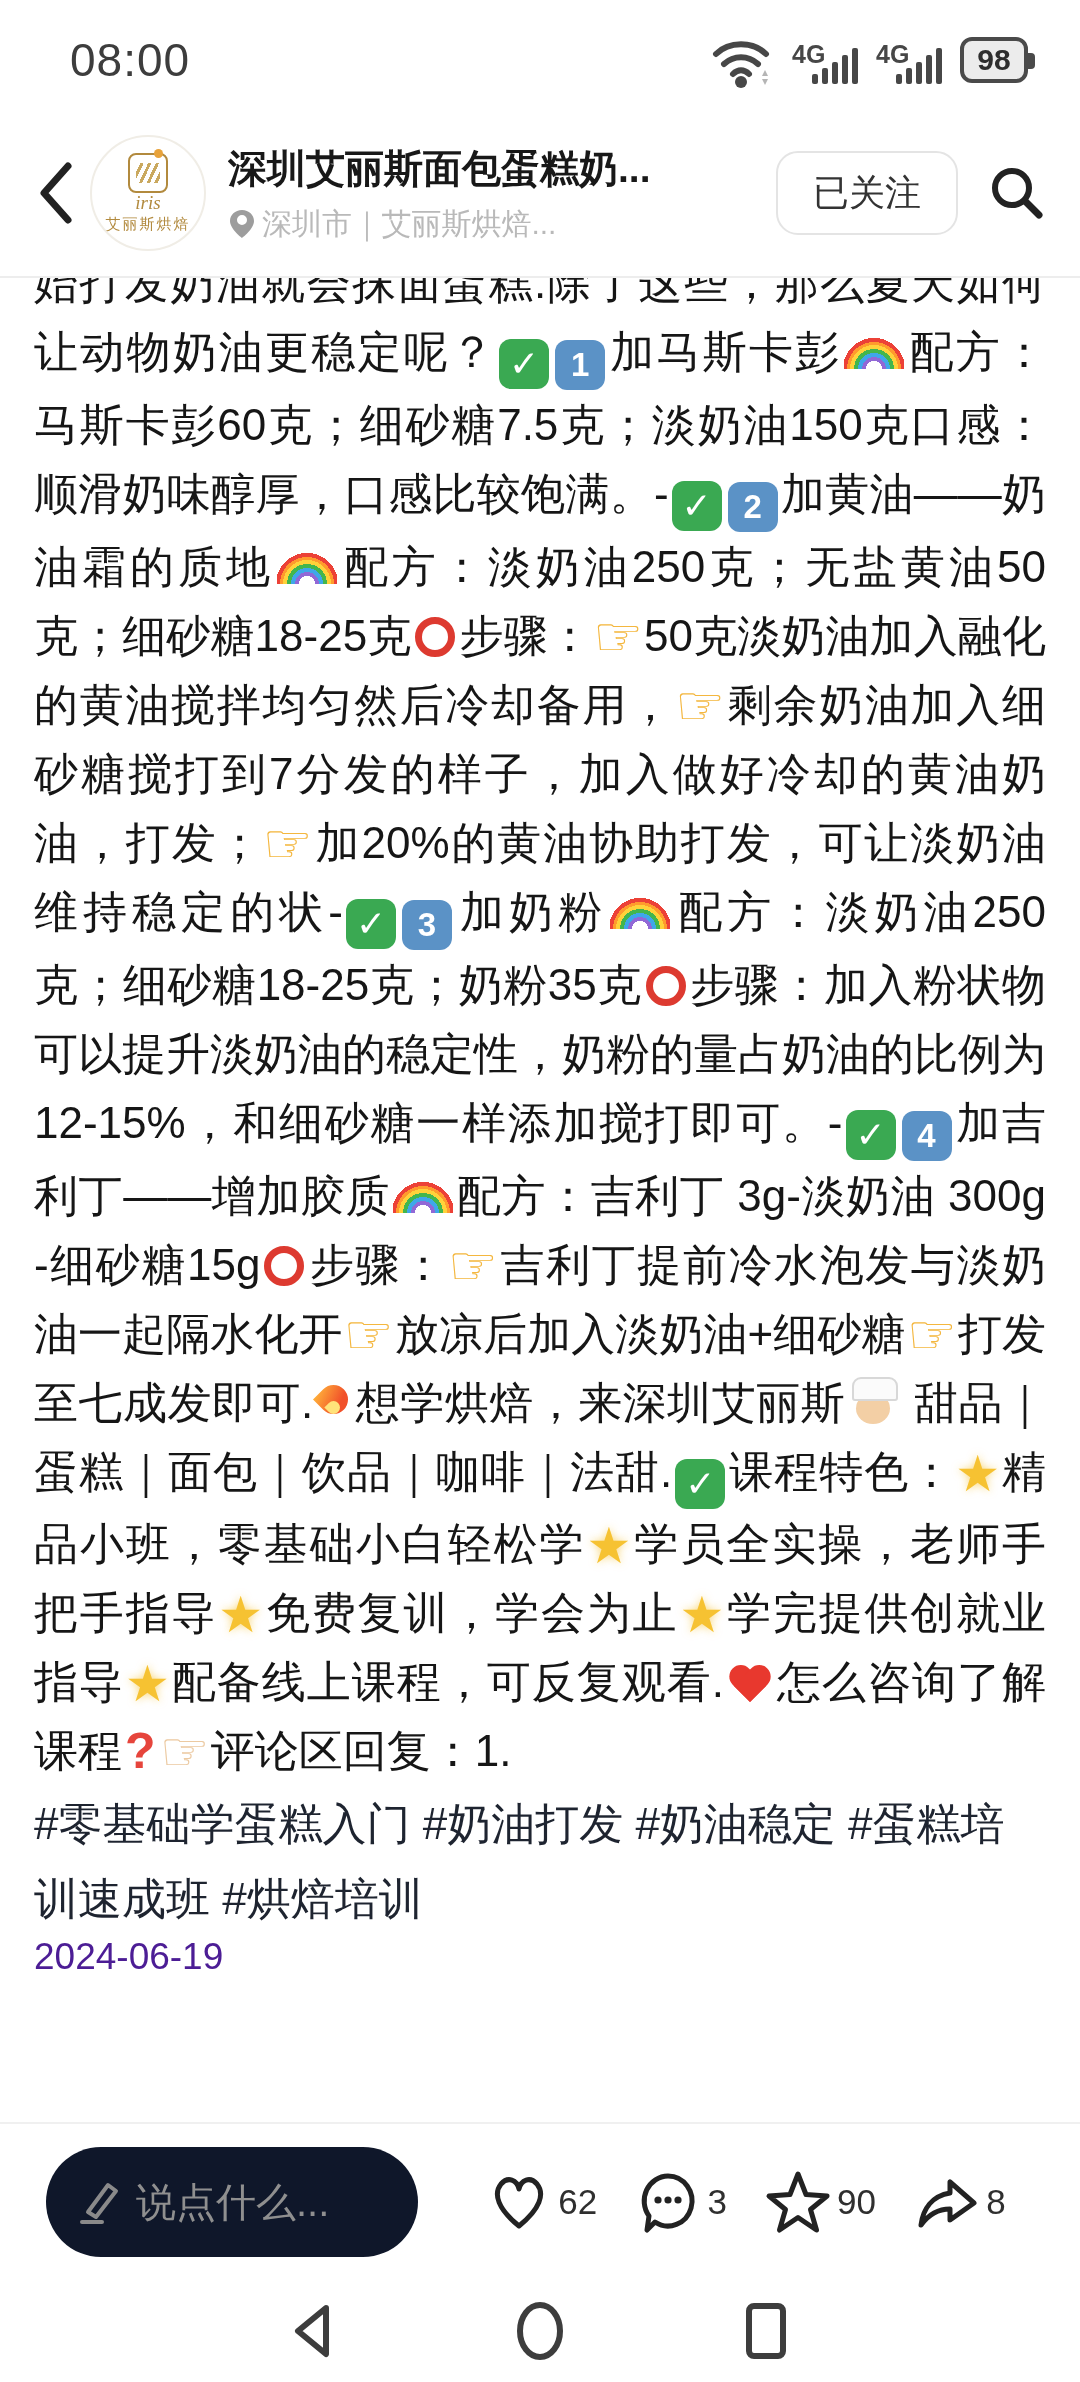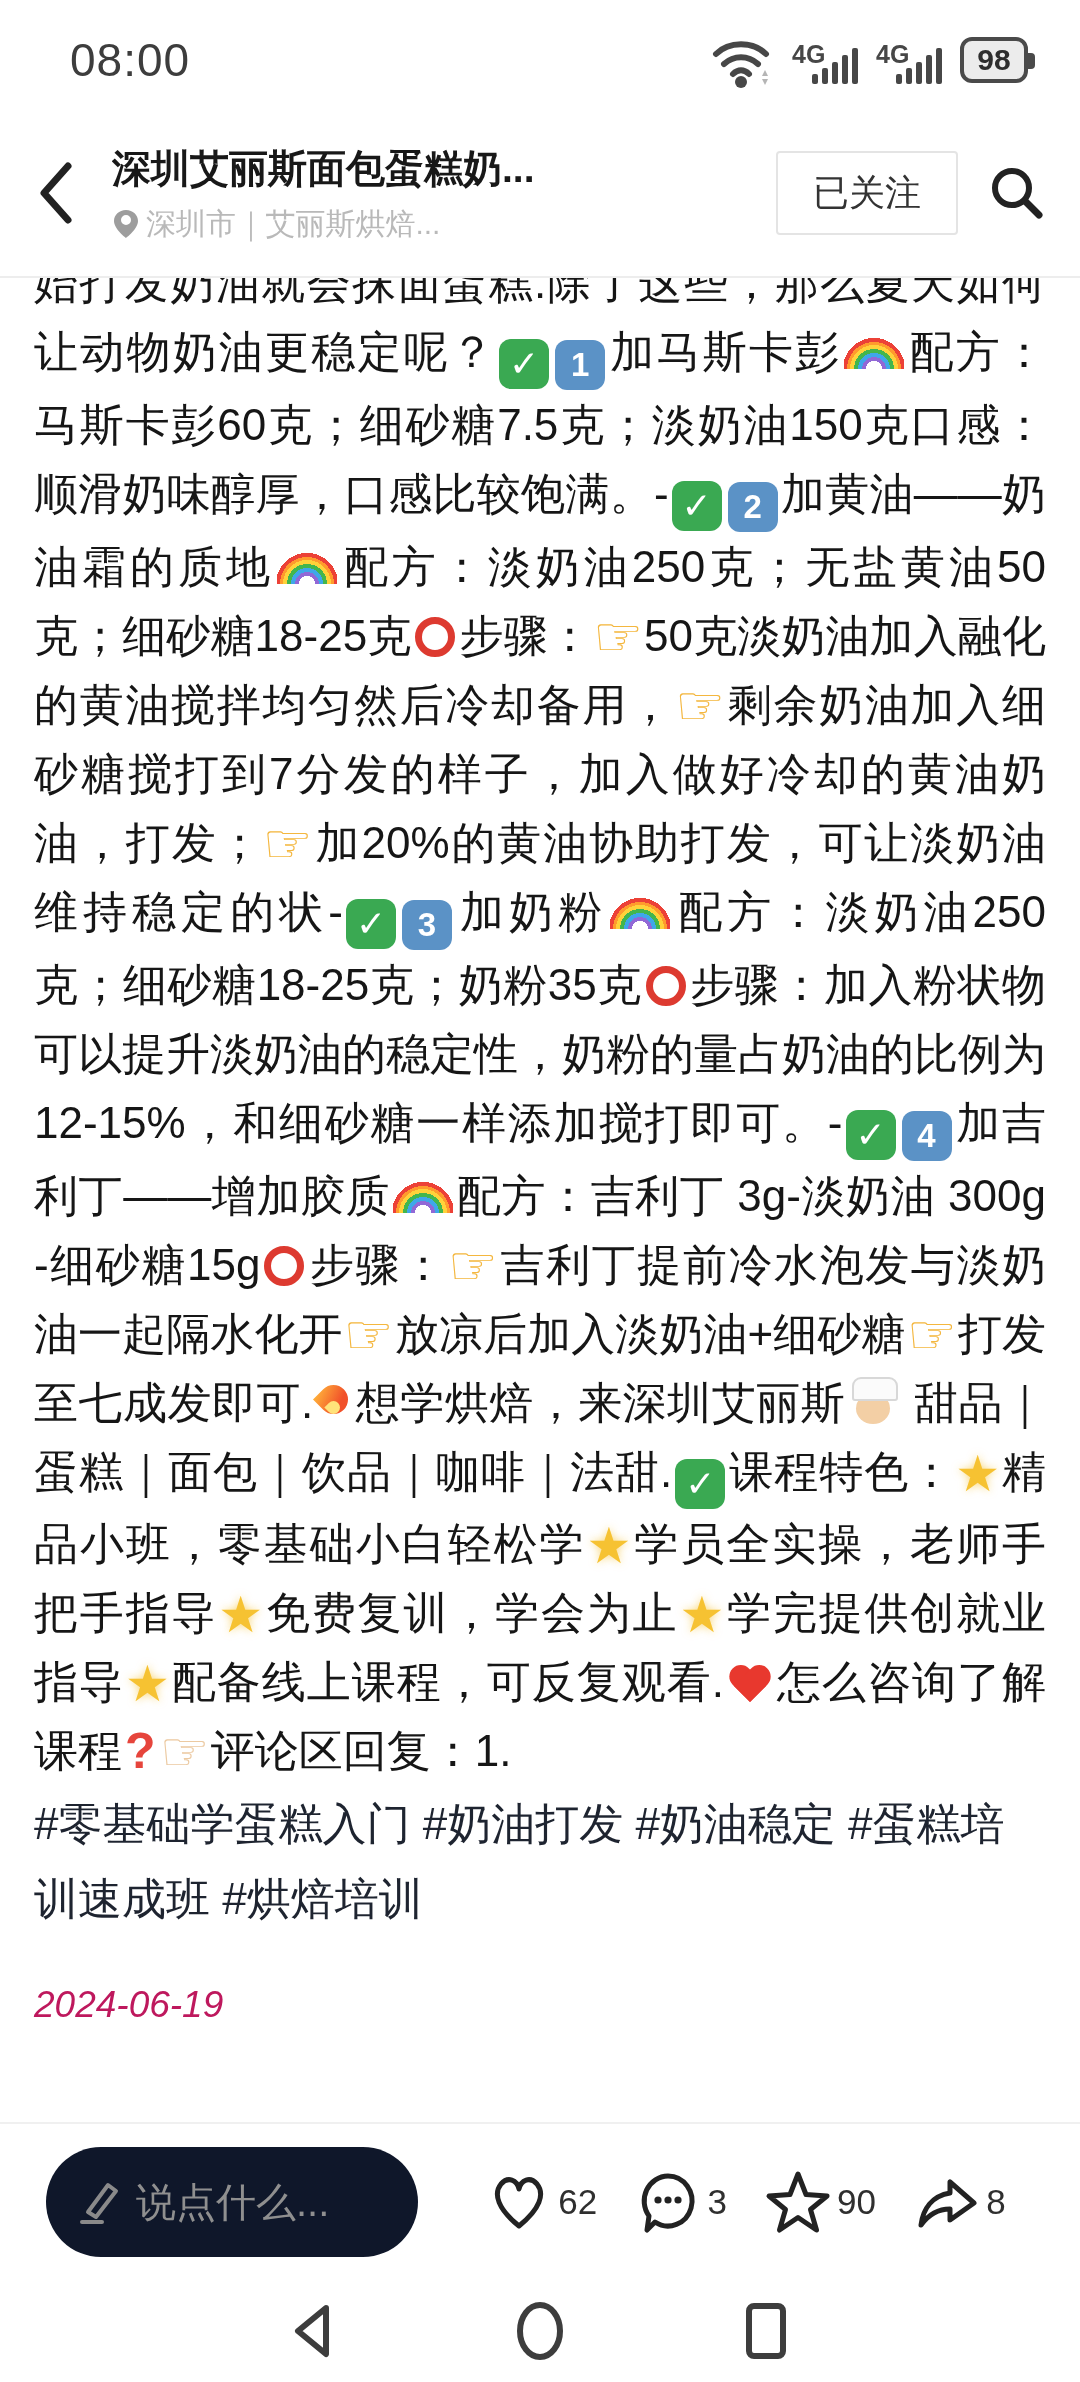--- a/index.html
+++ b/index.html
@@ -32,28 +32,28 @@
     display:flex;flex-direction:column;align-items:center;justify-content:center;overflow:hidden;flex:0 0 auto;}
   .avatar .cakebox{width:40px;height:40px;border:2px solid #b28a3e;border-radius:8px;position:relative;display:flex;align-items:center;justify-content:center;}
   .avatar .cakebox::before{content:"";position:absolute;left:6px;top:8px;right:6px;bottom:8px;
     background:repeating-linear-gradient(115deg,#fff 0 4px,#caa95f 4px 7px);}
   .avatar .cakebox::after{content:"";position:absolute;right:3px;top:-6px;width:9px;height:9px;border-radius:50%;background:#e8a33b;}
   .avatar .script{font-family:"Liberation Serif","DejaVu Serif",serif;font-style:italic;color:#b28a3e;font-size:19px;line-height:20px;}
   .avatar .brand{color:#b28a3e;font-size:15px;letter-spacing:2px;margin-top:2px;}
   .head-text{margin-left:22px;min-width:0;display:flex;flex-direction:column;gap:8px;}
   .head-title{font-size:39px;font-weight:700;color:#181818;white-space:nowrap;overflow:hidden;}
   .head-sub{display:flex;align-items:center;gap:6px;font-size:30px;color:#b9b9b9;white-space:nowrap;}
-  .follow-btn{margin-left:auto;flex:0 0 auto;width:182px;height:84px;border:2px solid #e4e4e4;border-radius:4px;
+  .follow-btn{margin-left:auto;flex:0 0 auto;width:182px;height:84px;border:2px solid #e4e4e4;border-radius:22px;
     background:#fff;display:flex;align-items:center;justify-content:center;font-size:36px;color:#333;}
   .search{margin-left:30px;flex:0 0 auto;display:flex;align-items:center;}
   
   .content{flex:1 1 auto;overflow:hidden;padding:0 34px;}
   .post-text{font-size:44px;line-height:69px;color:#161616;margin-top:-30px;word-break:break-all;text-align:justify;}
   .hashtags{font-size:44px;line-height:75px;color:#1e2430;word-break:break-all;}
-  .post-date{margin-top:48px;font-size:37px;color:#be185d;font-style:italic;}
+  .post-date{font-size:37px;color:#4c1d95;}
   
   .em{display:inline-block;box-sizing:border-box;text-align:center;position:relative;}
   .em-check{width:50px;height:50px;background:#3aa952;border-radius:12px;color:#fff;font-size:36px;line-height:50px;font-weight:700;margin:0 3px;vertical-align:-9px;}
   .em-key{width:50px;height:50px;background:#5b92c6;border-radius:12px;color:#fff;font-size:33px;line-height:50px;font-weight:700;margin:0 3px;vertical-align:-9px;}
   .em-rainbow{width:60px;height:31px;margin:0 3px;vertical-align:-2px;
     background:radial-gradient(circle at 50% 100%,rgba(0,0,0,0) 0 8px,#9168d6 8px 12px,#3fa7e9 12px 16px,#43b64d 16px 20px,#ffd23a 20px 24px,#ff9b2d 24px 27px,#ec4137 27px 31px,rgba(0,0,0,0) 31px);}
   .em-ring{width:40px;height:40px;border:7px solid #dd3a30;border-radius:50%;margin:0 4px;vertical-align:-6px;}
   .em-point{color:#f4b73f;font-size:56px;line-height:44px;vertical-align:-5px;margin:0 1px;}
   .em-pointlight{color:#eccaa2;font-size:56px;line-height:44px;vertical-align:-5px;margin:0 1px;}
   .em-fire{width:34px;height:46px;margin:0 4px;vertical-align:-7px;}
@@ -124,20 +124,25 @@
       </span>
     </span>
   </div>
 
   <div class="header">
     <span class="back">
       <svg width="44" height="70" viewBox="0 0 44 70">
         <polyline points="34,8 10,35 34,62" fill="none" stroke="#222" stroke-width="7" stroke-linecap="round" stroke-linejoin="round"></polyline>
       </svg>
     </span>
+    <span class="avatar">
+      <span class="cakebox"></span>
+      <span class="script">iris</span>
+      <span class="brand">艾丽斯烘焙</span>
+    </span>
     <span class="head-text">
       <span class="head-title">深圳艾丽斯面包蛋糕奶...</span>
       <span class="head-sub">
         <span>
           <svg width="28" height="32" viewBox="0 0 28 32">
             <path d="M14 2 C7 2 2 7 2 13 C2 21 14 30 14 30 C14 30 26 21 26 13 C26 7 21 2 14 2 Z M14 17 A5 5 0 1 1 14 7 A5 5 0 0 1 14 17 Z" fill="#9d9d9d"></path>
           </svg>
         </span>
         <span>深圳市｜艾丽斯烘焙...</span>
       </span>

